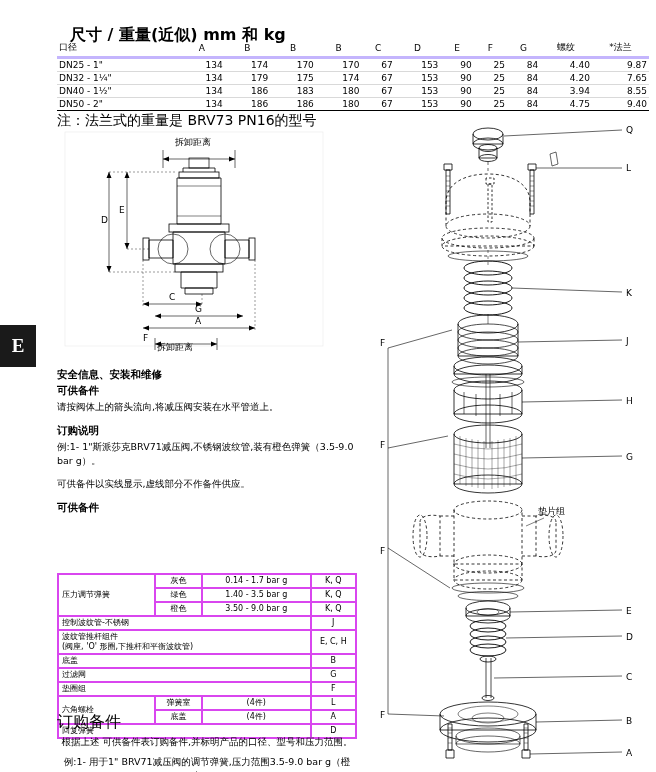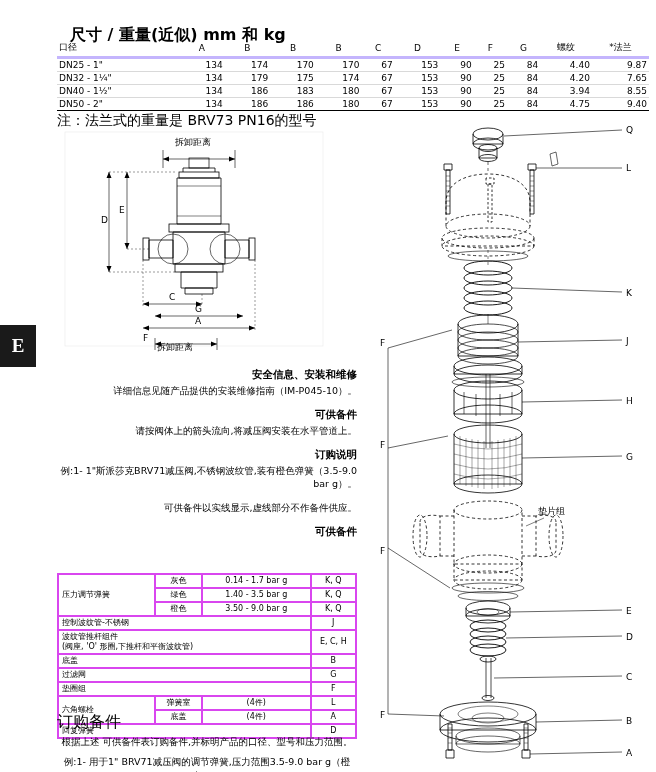--- a/index.html
+++ b/index.html
@@ -83,21 +83,20 @@
     height: 230px;
   }
   .left-drawing svg { display: block; }
 
   
   .left-col {
     position: absolute;
     left: 57px;
     top: 368px;
     width: 300px;
-    text-align: right;
   }
   .left-col h3 {
     font-size: 10.5px;
     font-weight: bold;
     margin: 0 0 2px 0;
   }
   .left-col p {
     margin: 0 0 10px 0;
     font-size: 9.5px;
     line-height: 1.45;
@@ -306,21 +305,20 @@
       <text x="138" y="184">G</text>
       <text x="138" y="196">A</text>
       <text x="86" y="213">F</text>
       <text x="100" y="222">拆卸距离</text>
     </g>
   </svg>
 </div>
 
 <div class="left-col">
   <h3>安全信息、安装和维修</h3>
-  <p>详细信息见随产品提供的安装维修指南（IM-P045-10）。</p>
 
   <h3>可供备件</h3>
   <p>请按阀体上的箭头流向,将减压阀安装在水平管道上。</p>
 
   <h3>订购说明</h3>
   <p>例:1- 1"斯派莎克BRV71减压阀,不锈钢波纹管,装有橙色弹簧（3.5-9.0 bar g）。</p>
 
   <p class="tight">可供备件以实线显示,虚线部分不作备件供应。</p>
 
   <h3>可供备件</h3>

